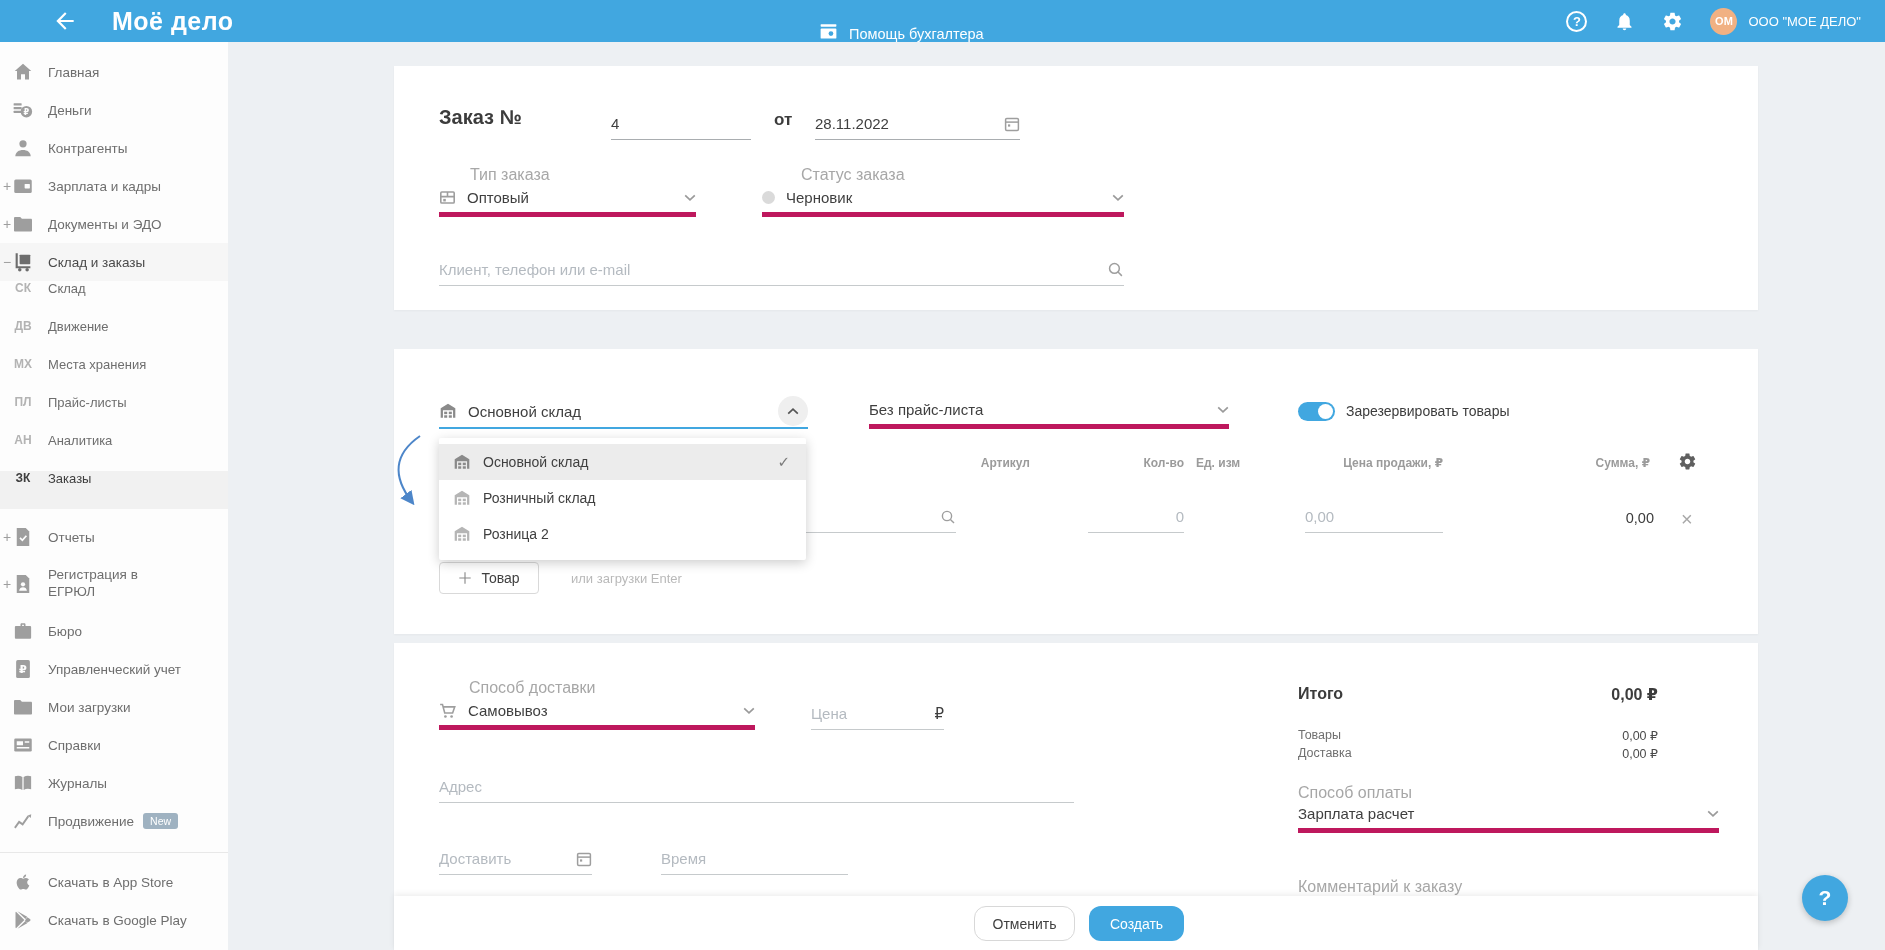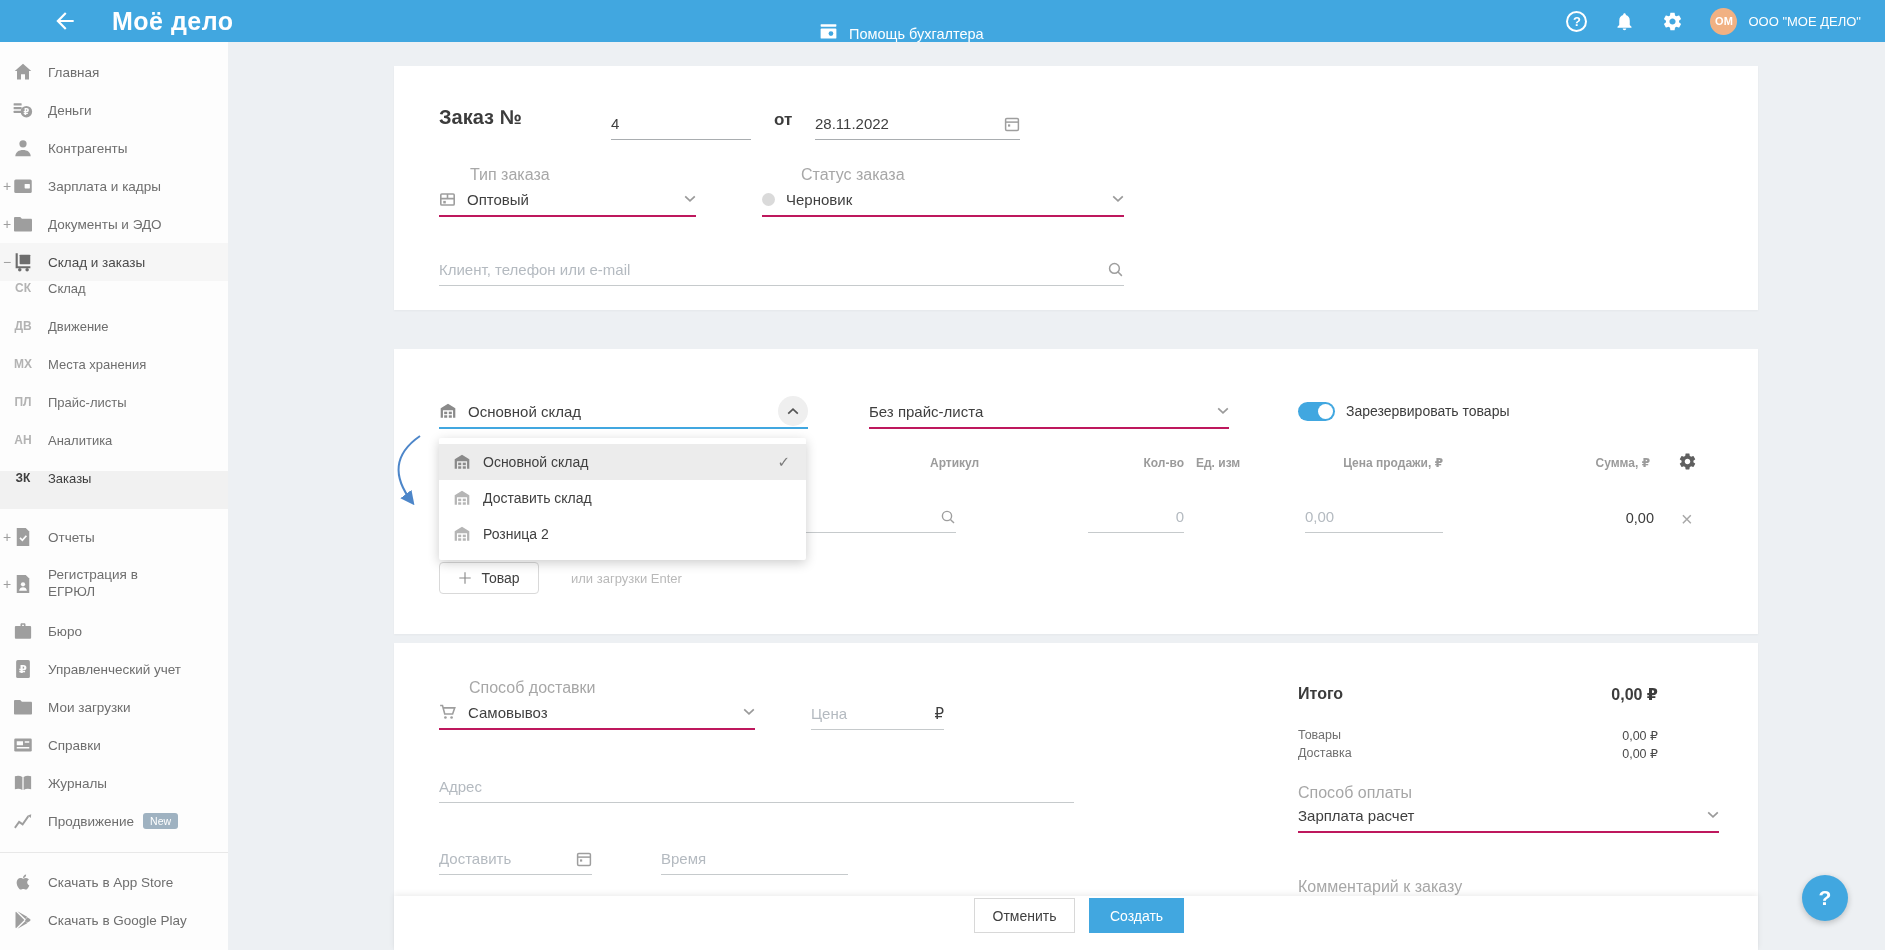--- a/index.html
+++ b/index.html
@@ -42,21 +42,21 @@
   
   .main{position:absolute;left:228px;top:42px;width:1657px;height:908px;background:#edf0f3}
   .card{position:absolute;left:166px;width:1364px;background:#fff;box-shadow:0 1px 2px rgba(0,0,0,.04)}
   .c1{top:24px;height:244px}
   .c2{top:307px;height:285px}
   .c3{top:601px;height:349px}
   .flabel{position:absolute;font-size:16px;color:#a7a7a7}
   .ufield{position:absolute;display:flex;align-items:center;border-bottom:1px solid #c6cacc;height:32px;box-sizing:border-box;gap:10px}
   .ufield input{border:none;outline:none;background:transparent;font-family:inherit;font-size:15px;color:#3f3f3f;width:100%;padding:0}
   .ufield input::placeholder{color:#b4bac0}
-  .sel{position:absolute;display:flex;align-items:center;border-bottom:2px solid #be185d;height:34px;box-sizing:border-box;cursor:pointer;gap:11px}
+  .sel{position:absolute;display:flex;align-items:center;border-bottom:5px solid #be185d;height:34px;box-sizing:border-box;cursor:pointer;gap:11px}
   .sel .val{font-size:15px;color:#3f3f3f}
   .chev{width:12px;height:8px;color:#9a9a9a;margin-left:auto;flex:0 0 auto}
   .bold-lbl{position:absolute;font-weight:bold;color:#3c3c3c}
   
   .wh-sel{border-bottom:2px solid #41a7e0}
   .chev-circ{margin-left:auto;width:30px;height:30px;border-radius:50%;background:#efefef;display:flex;align-items:center;justify-content:center;cursor:pointer}
   .chev-circ svg{width:12px;height:8px;color:#555;transform:rotate(180deg)}
   .dd{position:absolute;left:45px;top:89px;width:367px;background:#fff;box-shadow:0 3px 12px rgba(0,0,0,.2);z-index:20;padding:6px 0 8px 0;border-radius:2px}
   .dd-row{height:36px;display:flex;align-items:center;padding:0 16px 0 14px;gap:12px;cursor:pointer;font-size:14px;color:#3f3f3f}
   .dd-row .ic{width:18px;height:18px;color:#b5b5b5}
@@ -72,21 +72,21 @@
   .xclose{position:absolute;font-size:20px;color:#a8a8a8;cursor:pointer;line-height:1}
   .add-btn{position:absolute;left:45px;top:213px;width:100px;height:32px;border:1px solid #d9d9d9;border-radius:4px;
     background:#fff;display:flex;align-items:center;justify-content:center;gap:9px;cursor:pointer;font-size:14px;color:#3f3f3f}
   .hint{position:absolute;font-size:13px;color:#b9b9b9}
   
   .tot-lbl{font-size:16px;font-weight:bold;color:#3c3c3c}
   .trow{position:absolute;left:904px;width:360px;display:flex;justify-content:space-between;font-size:12.5px;color:#6f6f6f}
   
   .foot{position:absolute;left:166px;top:854px;width:1364px;height:54px;background:#fff;
     box-shadow:0 -2px 6px rgba(0,0,0,.07);z-index:30}
-  .btn{position:absolute;top:2px;height:35px;border-radius:0;font-size:14px;display:flex;align-items:center;justify-content:center;cursor:pointer;box-sizing:border-box;font-family:inherit}
+  .btn{position:absolute;top:10px;height:35px;border-radius:12px;font-size:14px;display:flex;align-items:center;justify-content:center;cursor:pointer;box-sizing:border-box;font-family:inherit}
   .btn-cancel{left:580px;width:101px;background:#fff;border:1px solid #d8d8d8;color:#3f3f3f}
   .btn-create{left:695px;width:95px;background:#41a7e0;border:none;color:#fff}
   .fab{position:absolute;left:1574px;top:833px;width:46px;height:46px;border-radius:50%;background:#41a7e0;color:#fff;
     display:flex;align-items:center;justify-content:center;font-size:21px;font-weight:bold;cursor:pointer;box-shadow:0 2px 6px rgba(0,0,0,.22)}
   .hint-arrow{position:absolute;left:158px;top:390px;z-index:25;pointer-events:none}
 </style>
 </head>
 <body>
 
 <svg width="0" height="0" style="position:absolute">
@@ -420,21 +420,21 @@
     </div>
     <div class="sel" style="left:475px;top:46px;width:360px">
       <span class="val">Без прайс-листа</span>
       <svg class="chev">
           <use href="#sy-chev"></use>
         </svg>
     </div>
     <div class="toggle" style="left:904px;top:53px"></div>
     <div style="position:absolute;left:952px;top:54px;font-size:14px;color:#3c3c3c">Зарезервировать товары</div>
 
-    <div class="th" style="left:536px;top:107px;width:100px;text-align:left">Артикул</div>
+    <div class="th" style="left:536px;top:107px;width:100px;text-align:right">Артикул</div>
     <div class="th" style="left:690px;top:107px;width:100px;text-align:right">Кол-во</div>
     <div class="th" style="left:802px;top:107px">Ед. изм</div>
     <div class="th" style="left:899px;top:107px;width:150px;text-align:right">Цена продажи, ₽</div>
     <div class="th" style="left:1106px;top:107px;width:150px;text-align:right">Сумма, ₽</div>
     <svg style="position:absolute;left:1284px;top:103px;width:19px;height:19px;color:#5f5f5f;cursor:pointer">
         <use href="#sy-gear"></use>
       </svg>
 
     <div class="ufield" style="left:230px;top:152px;width:332px">
       <input style="">
@@ -464,21 +464,21 @@
         <svg class="ic">
             <use href="#sy-warehouse"></use>
           </svg>
         <span>Основной склад</span>
         <span class="dd-check">✓</span>
       </div>
       <div class="dd-row">
         <svg class="ic">
             <use href="#sy-warehouse"></use>
           </svg>
-        <span>Доставить склад</span>
+        <span>Розничный склад</span>
       </div>
       <div class="dd-row">
         <svg class="ic">
             <use href="#sy-warehouse"></use>
           </svg>
         <span>Розница 2</span>
       </div>
     </div>
   </div>
 

